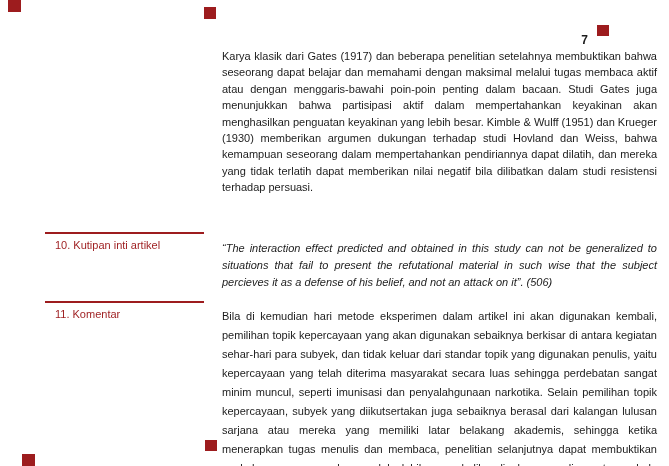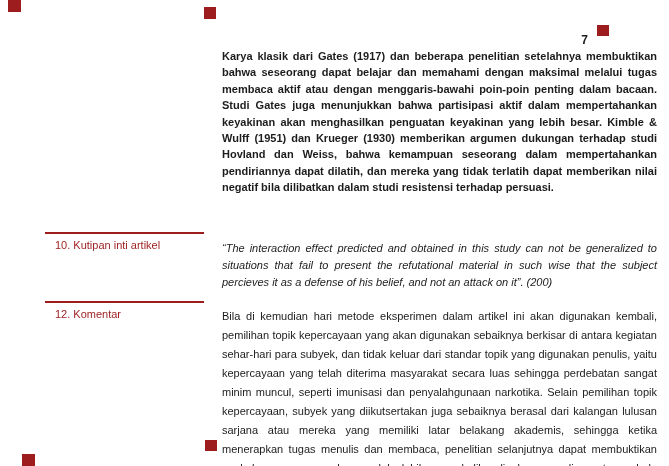--- a/index.html
+++ b/index.html
@@ -25,21 +25,21 @@
     left: 560px; top: 33px; width: 28px;
     font-size: 12px; font-weight: bold; text-align: right;
   }
 
   .para {
     position: absolute;
     left: 222px; width: 435px;
     font-size: 11px;
     text-align: justify;
   }
-  .para-intro   { top: 48px;  line-height: 16.4px; font-weight: bold; }
+  .para-intro   { top: 48px;  line-height: 16.4px; }
   .para-quote   { top: 240px; line-height: 16.8px; font-style: italic; }
   .para-comment { top: 307px; line-height: 19px; }
 
   .rule {
     position: absolute;
     left: 45px; width: 159px; height: 2px;
     background: var(--accent-color, #9d1c1e);
   }
   .rule-10 { top: 232px; }
   .rule-11 { top: 301px; }
@@ -64,19 +64,19 @@
   <span class="mark mark-top-right"></span>
   <span class="mark mark-bottom-center"></span>
   <span class="mark mark-bottom-left"></span>
 
   <div class="page-number">7</div>
 
   <div class="para para-intro">Karya klasik dari Gates (1917) dan beberapa penelitian setelahnya membuktikan bahwa seseorang dapat belajar dan memahami dengan maksimal melalui tugas membaca aktif atau dengan menggaris-bawahi poin-poin penting dalam bacaan. Studi Gates juga menunjukkan bahwa partisipasi aktif dalam mempertahankan keyakinan akan menghasilkan penguatan keyakinan yang lebih besar. Kimble &amp; Wulff (1951) dan Krueger (1930) memberikan argumen dukungan terhadap studi Hovland dan Weiss, bahwa kemampuan seseorang dalam mempertahankan pendiriannya dapat dilatih, dan mereka yang tidak terlatih dapat memberikan nilai negatif bila dilibatkan dalam studi resistensi terhadap persuasi.</div>
 
   <span class="rule rule-10"></span>
   <div class="side-label label-10">10. Kutipan inti artikel</div>
-  <div class="para para-quote">“The interaction effect predicted and obtained in this study can not be generalized to situations that fail to present the refutational material in such wise that the subject percieves it as a defense of his belief, and not an attack on it”. (200)</div>
+  <div class="para para-quote">“The interaction effect predicted and obtained in this study can not be generalized to situations that fail to present the refutational material in such wise that the subject percieves it as a defense of his belief, and not an attack on it”. (506)</div>
 
   <span class="rule rule-11"></span>
-  <div class="side-label label-11">12. Komentar</div>
+  <div class="side-label label-11">11. Komentar</div>
   <div class="para para-comment">Bila di kemudian hari metode eksperimen dalam artikel ini akan digunakan kembali, pemilihan topik kepercayaan yang akan digunakan sebaiknya berkisar di antara kegiatan sehar-hari para subyek, dan tidak keluar dari standar topik yang digunakan penulis, yaitu kepercayaan yang telah diterima masyarakat secara luas sehingga perdebatan sangat minim muncul, seperti imunisasi dan penyalahgunaan narkotika. Selain pemilihan topik kepercayaan, subyek yang diikutsertakan juga sebaiknya berasal dari kalangan lulusan sarjana atau mereka yang memiliki latar belakang akademis, sehingga ketika menerapkan tugas menulis dan membaca, penelitian selanjutnya dapat membuktikan apakah memang membaca selalu lebih unggul dibandingkan menulis saat membela kepercayaan. Terakhir dan tidak kalah penting turut melibatkan kembali keempat kondisi yang dilakukan penulis dalam metodenya.</div>
 
 </div>
 
 </body></html>

